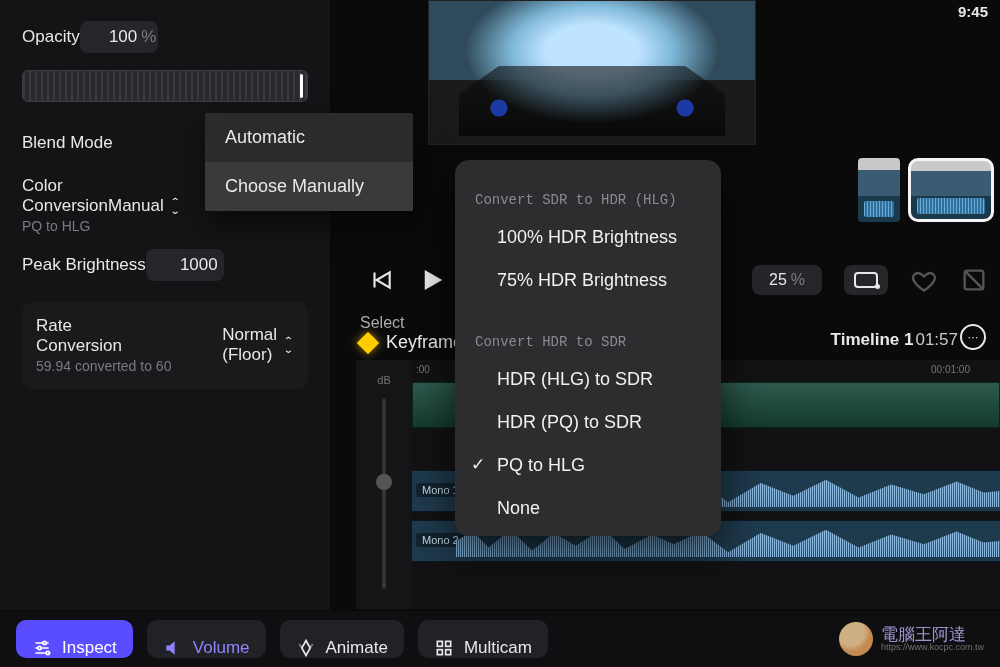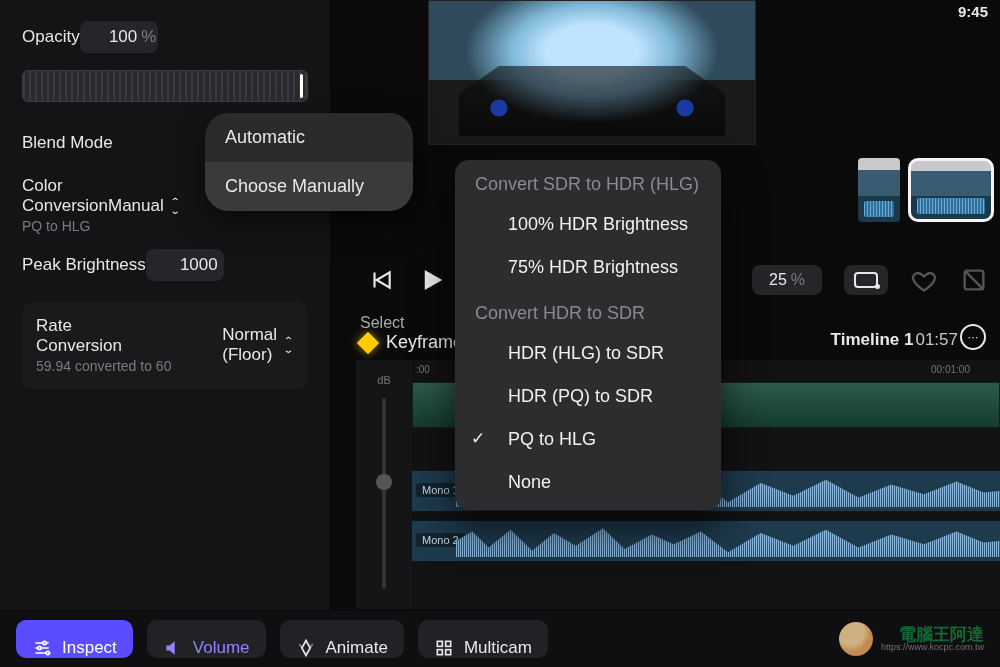--- a/index.html
+++ b/index.html
@@ -31,21 +31,21 @@
   .chev { font-size:13px; line-height:1; display:flex; flex-direction:column; gap:0; transform:scaleY(.75); }
   .section-gap { height: 14px; }
   .card {
     background:#1a1a1c; border-radius:10px; padding:14px 14px;
     margin-top:4px; display:flex; justify-content:space-between; align-items:center;
   }
 
   
   .popover {
     position:absolute; left:205px; top:113px; width:208px;
-    background:#2b2b2e; border-radius:24px; overflow:hidden;
+    background:#2b2b2e; border-radius:2px; overflow:hidden;
     box-shadow:0 12px 30px rgba(0,0,0,.55);
   }
   .popover .item { padding:14px 20px; font-size:18px; cursor:pointer; }
   .popover .item.sel { background:#3a3a3d; }
 
   
   .preview {
     position:absolute; left:428px; top:0; width:328px; height:145px;
     background:
       radial-gradient(ellipse at 50% 35%,#bfe4ff 0 20%,#7fb8d8 35%,transparent 55%),
@@ -123,40 +123,40 @@
   .thumb::after{content:"";position:absolute;left:6px;right:6px;bottom:5px;height:16px;background:repeating-linear-gradient(90deg,#6aa9d4 0 1px,#2e6f9b 1px 3px);border-radius:2px;}
   .thumb.alt{width:42px;border:none;border-radius:4px;}
 
   
   .menu{
     position:absolute; left:455px; top:160px; width:266px;
     background:#2d2d30; border-radius:14px; overflow:hidden;
     box-shadow:0 18px 40px rgba(0,0,0,.65);
     padding-bottom:6px;
   }
-  .menu .hdr{font-size:18px;color:#8a8a90;padding:14px 20px 8px;}
-  .menu .opt{font-size:18px;color:#f1f1f3;padding:11px 20px 11px 53px;position:relative;cursor:pointer;}
+  .menu .hdr{font-size:14px;color:#8a8a90;padding:32px 20px 8px;font-family:Liberation Mono, monospace;}
+  .menu .opt{font-size:18px;color:#f1f1f3;padding:11px 20px 11px 42px;position:relative;cursor:pointer;}
   .menu .opt.checked::before{content:"✓";position:absolute;left:16px;top:10px;font-size:17px;}
 
   
   .tabbar{
     position:absolute;left:0;right:0;bottom:0;height:56px;
     background:#0f0f11;display:flex;align-items:center;gap:14px;padding:0 16px;
   }
   .tabbtn{
     height:38px;padding:0 16px;border-radius:10px;
     display:flex;align-items:flex-end;gap:10px;font-size:17px;font-weight:400;
     background:#222226;cursor:pointer;
   }
   .tabbtn.primary{background:#5a4dff;color:#fff;}
   .tabbtn svg{width:20px;height:20px;}
   .watermark{margin-left:auto;display:flex;align-items:center;gap:8px;opacity:.8;}
   .watermark .face{width:34px;height:34px;border-radius:50%;background:radial-gradient(circle at 35% 30%,#ffd9a0 0 40%,#f0a860 60%);position:relative;}
   .watermark .txt{display:flex;flex-direction:column;line-height:1;}
-  .watermark .big{font-size:17px;font-weight:700;color:#15803d;text-align:right;}
+  .watermark .big{font-size:17px;font-weight:400;color:#c4b5fd;}
   .watermark .sm{font-size:9px;color:#888;}
 </style>
 </head>
 <body>
 
 <div class="time-tr">9:45</div>
 
 <div class="inspector">
   <div class="row">
     <span class="lbl">Opacity</span>

